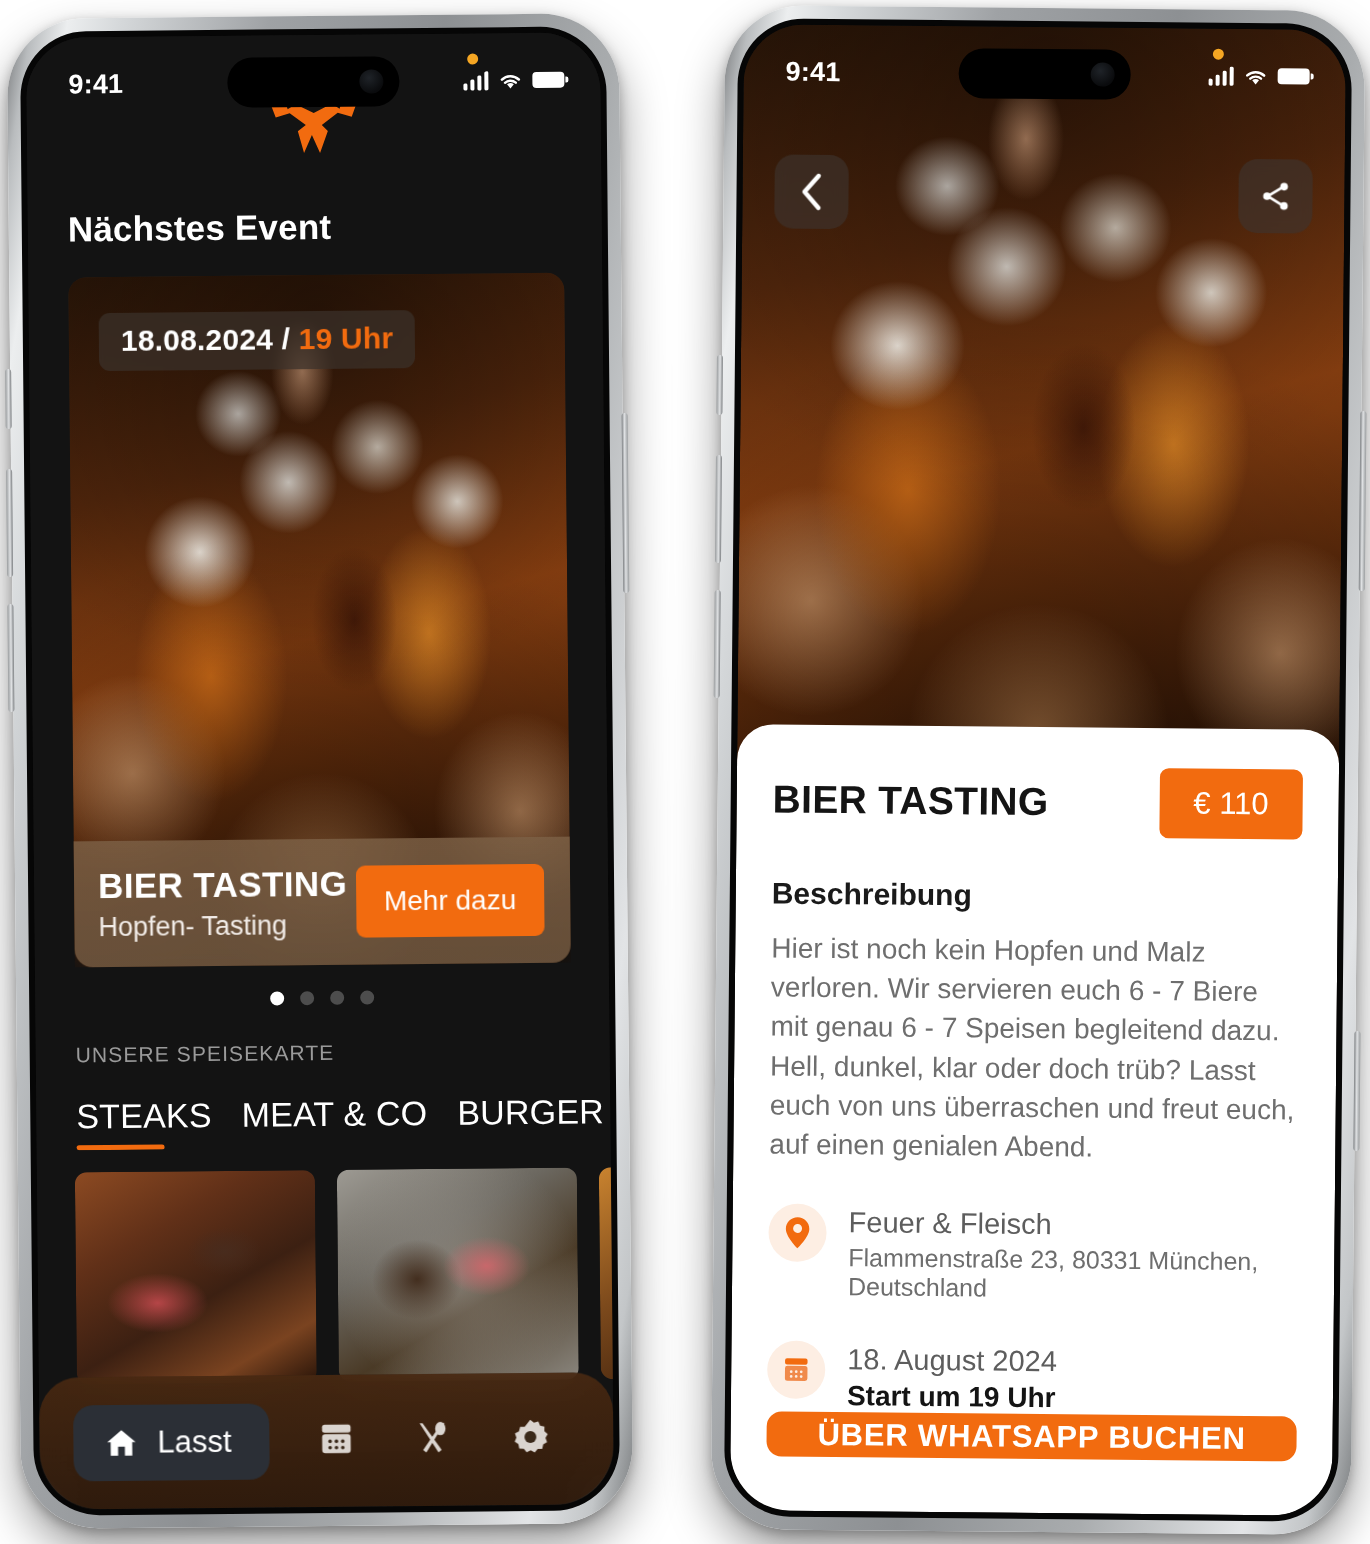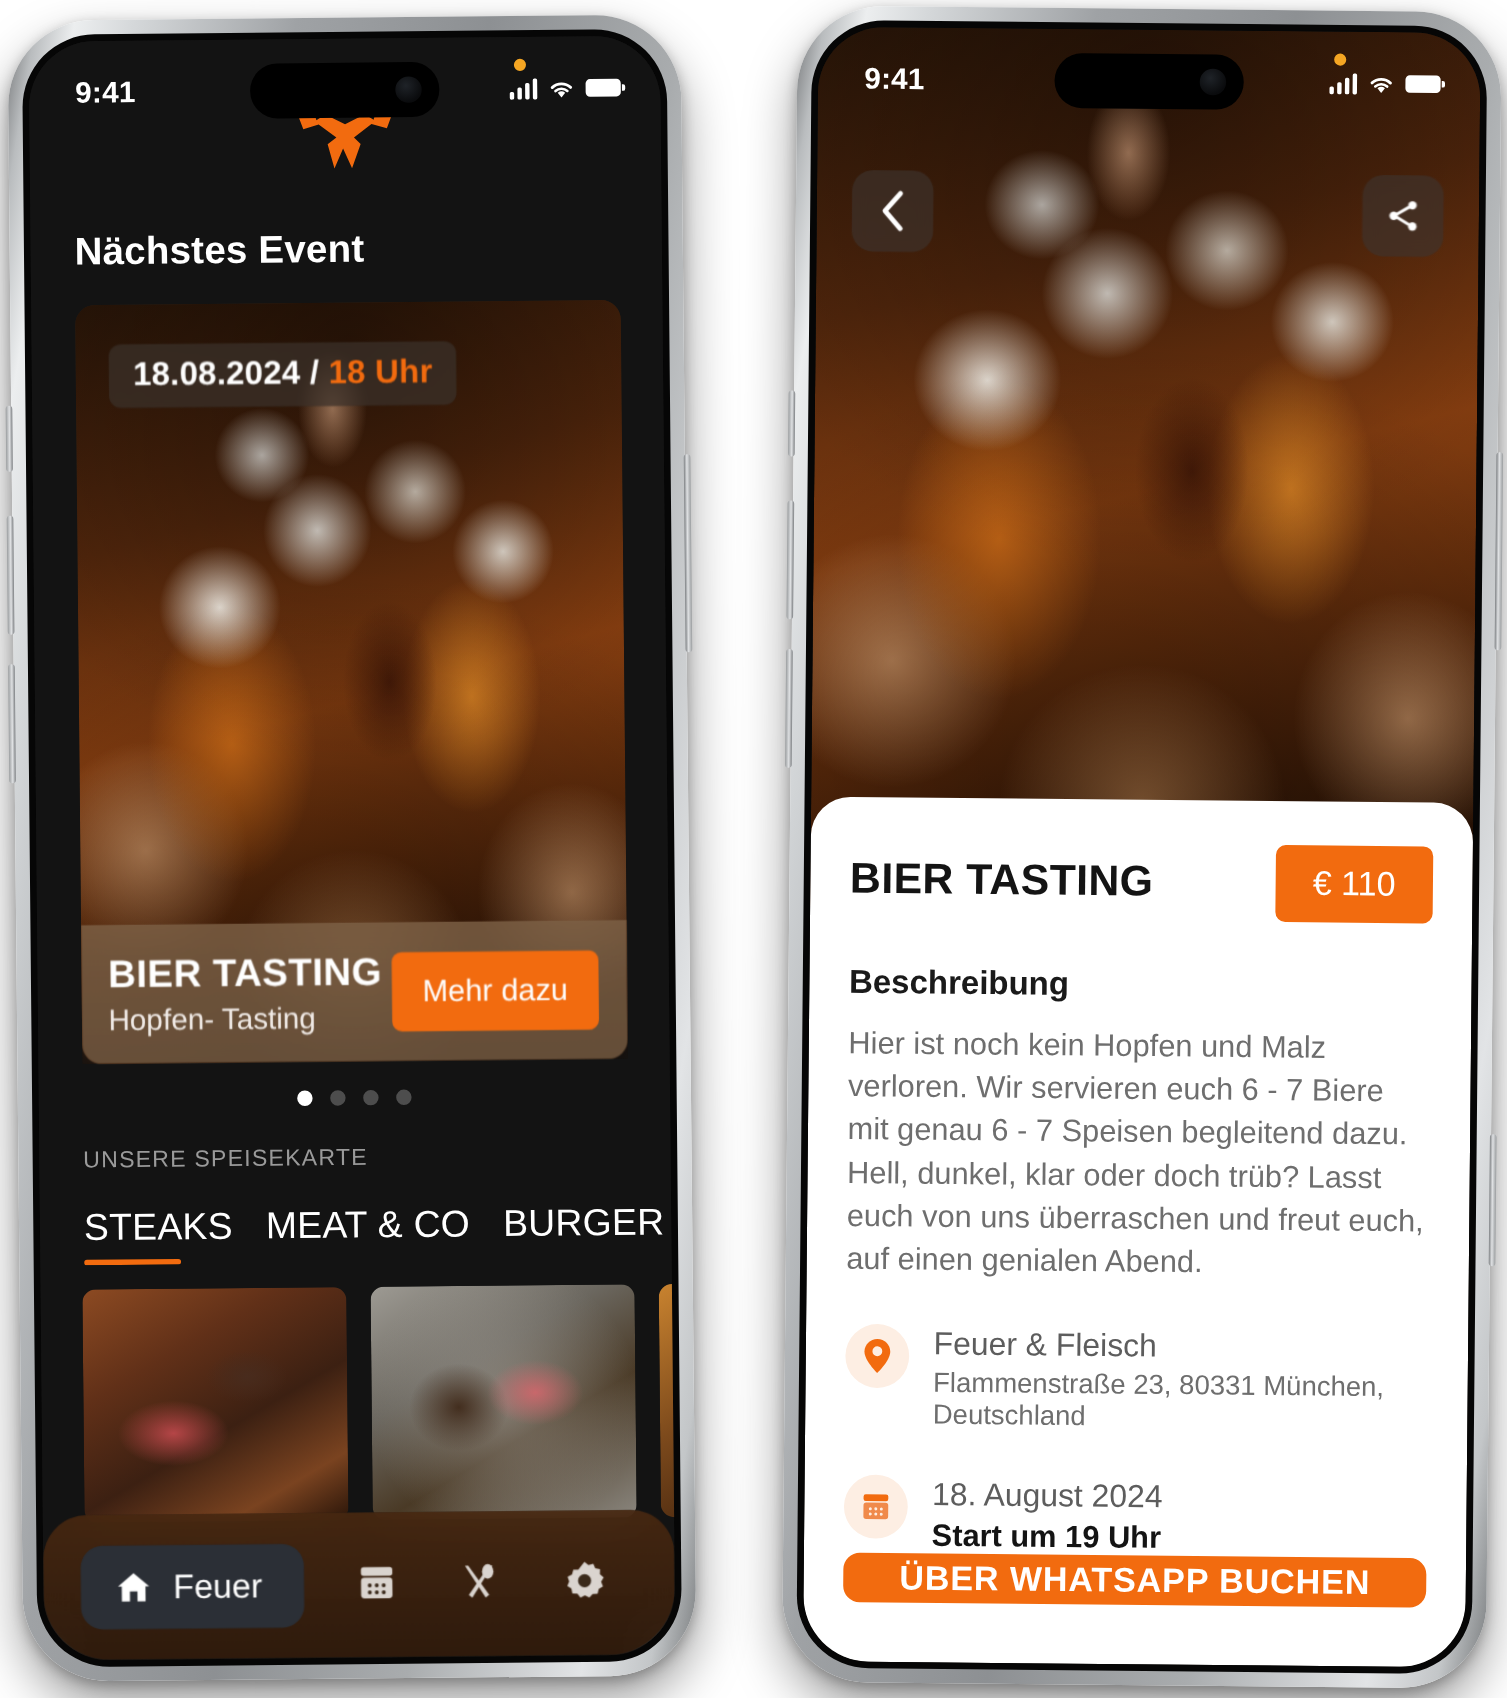--- a/index.html
+++ b/index.html
@@ -321,21 +321,21 @@
           <div class="section-title">Nächstes Event</div>
 
           <div class="event-card">
             <div class="beer-photo">
                 <div class="beerpic"></div>
               </div>
 
             <div class="date-badge">
               <span>18.08.2024</span>
               <span>/</span>
-              <span class="hr">18 Uhr</span>
+              <span class="hr">19 Uhr</span>
             </div>
 
             <div class="card-footer">
               <div class="cf-texts">
                 <div class="cf-title">BIER TASTING</div>
                 <div class="cf-sub">Hopfen- Tasting</div>
               </div>
               <button class="cf-btn">Mehr dazu</button>
             </div>
           </div>
@@ -367,21 +367,21 @@
                 <div class="steak3"></div>
               </div>
           </div>
         </div>
 
         <div class="tabbar">
           <div class="tab-pill">
             <svg width="36" height="34" viewBox="0 0 24 24" fill="#fff">
               <path d="M12 3 L22 11.4 L19.6 11.4 L19.6 21 L14.4 21 L14.4 14.6 L9.6 14.6 L9.6 21 L4.4 21 L4.4 11.4 L2 11.4 Z"></path>
             </svg>
-            <span>Feuer</span>
+            <span>Lasst</span>
           </div>
           <div class="tab-icons">
             <div class="tab-ic">
               <svg width="38" height="40" viewBox="0 0 24 24">
                 <rect x="3" y="3" width="18" height="5" rx="1.6" fill="#e8e4e0"></rect>
                 <rect x="3" y="9" width="18" height="12" rx="2" fill="#e8e4e0"></rect>
                 <circle cx="8" cy="13.5" r="1.15" fill="#3b2a1c"></circle>
                 <circle cx="12" cy="13.5" r="1.15" fill="#3b2a1c"></circle>
                 <circle cx="16" cy="13.5" r="1.15" fill="#3b2a1c"></circle>
                 <circle cx="8" cy="17.5" r="1.15" fill="#3b2a1c"></circle>

